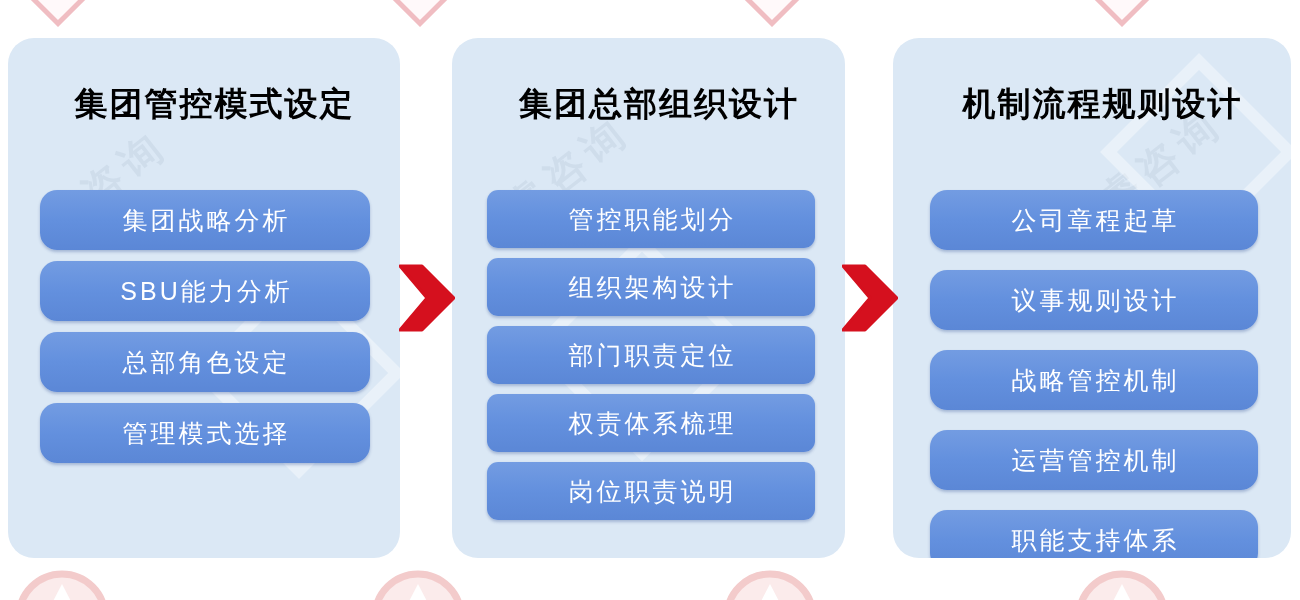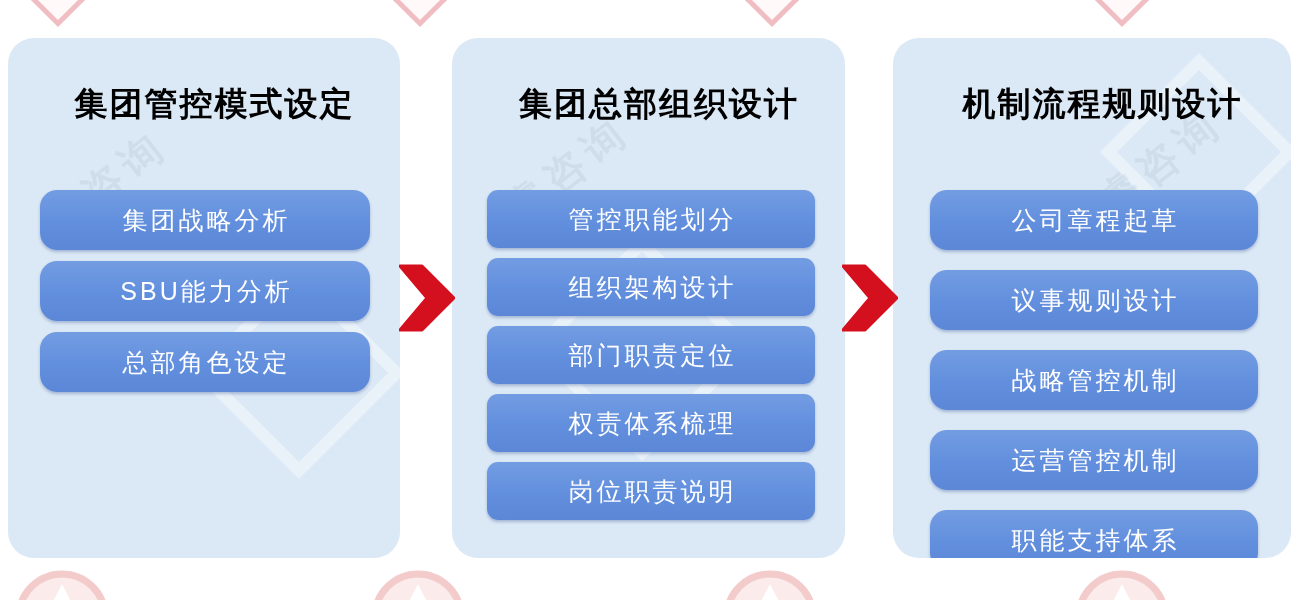--- a/index.html
+++ b/index.html
@@ -90,20 +90,21 @@
     </svg>
 
   <div class="panel panel-1">
     <span class="wm-text" style="top:118px;left:26px">睿咨询</span>
     <div class="wm-diamond-inner" style="top:260px;left:216px;width:150px;height:150px"></div>
     <div class="stage-title">集团管控模式设定</div>
     <div class="items">
       <div class="item">集团战略分析</div>
       <div class="item">SBU能力分析</div>
       <div class="item">总部角色设定</div>
+      <div class="item">管理模式选择</div>
     </div>
   </div>
 
   <svg class="arrow arrow-1" viewBox="0 0 56 68">
     <polygon points="1,2 23,2 55,34 23,66 1,66 28,34" fill="#d5101e" stroke="#d5101e" stroke-width="3" stroke-linejoin="round"></polygon>
   </svg>
 
   <div class="panel panel-2">
     <span class="wm-text" style="top:104px;left:44px">睿咨询</span>
     <div class="wm-diamond-inner" style="top:230px;left:110px;width:160px;height:160px"></div>

